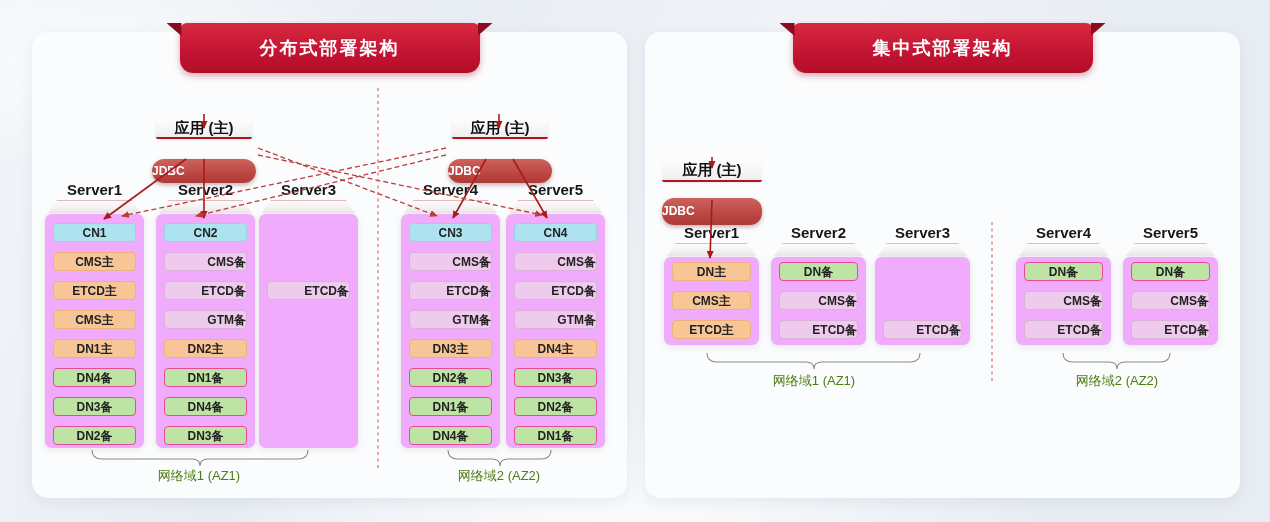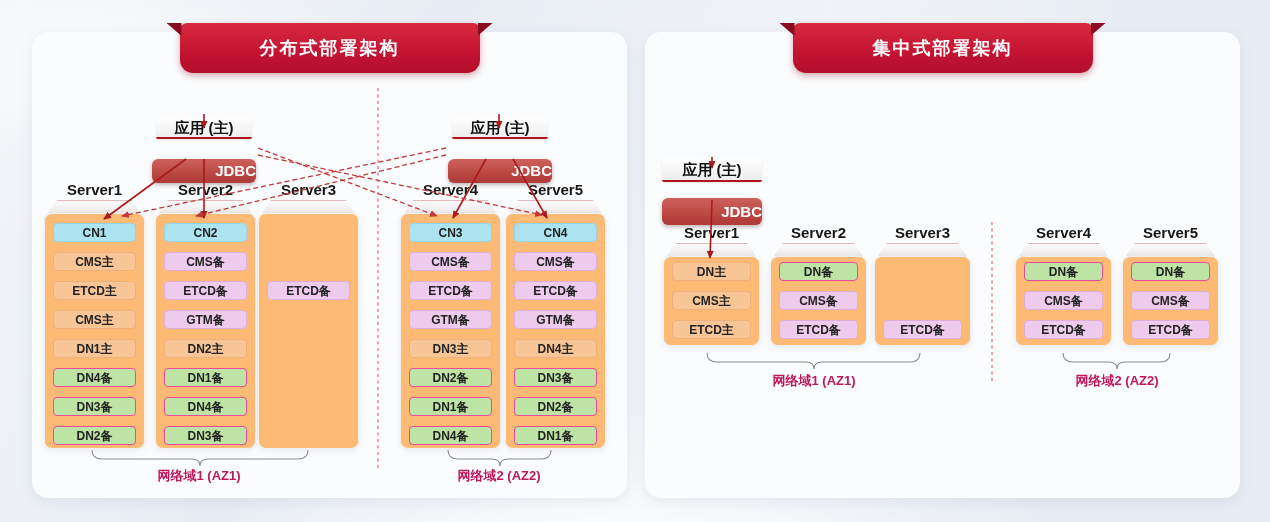--- a/index.html
+++ b/index.html
@@ -39,24 +39,24 @@
   
   .agrp { position:absolute;margin-top:28px; }
   .appbox {
     margin:0 auto; height:22px; line-height:22px; text-align:center;
     font-size:15px; font-weight:bold; color:#111;
     background:linear-gradient(180deg,#ffffff,#eeeeef);
     border-bottom:2px solid #b3121f; border-radius:2px;
     box-shadow:0 1px 2px rgba(0,0,0,.08);
   }
   .jdbc {
-    height:24px; line-height:24px; text-align:right;
-    color:#fff; font-weight:bold; font-size:15px;
+    height:24px; line-height:24px; text-align:left;
+    color:#fff; font-weight:bold; font-size:12px;
     background:linear-gradient(180deg,#cd625c 0%, #b8433f 70%, #ad3b38 100%);
-    border-radius:6px; box-shadow:0 2px 4px rgba(60,10,10,.3);
+    border-radius:12px; box-shadow:0 2px 4px rgba(60,10,10,.3);
   }
   .agrp.lg1 { left:120px; top:57px;  width:104px; }
   .agrp.lg2 { left:416px; top:57px;  width:104px; }
   .agrp.rg  { left:17px;  top:98px;  width:100px; }
   .agrp.lg1 .appbox, .agrp.lg2 .appbox { width:96px; }
   .agrp.lg1 .jdbc,   .agrp.lg2 .jdbc   { margin-top:20px; }
   .agrp.rg .appbox { width:100px; height:24px; line-height:24px; }
   .agrp.rg .jdbc   { margin-top:16px; height:27px; line-height:27px; }
 
   
@@ -69,43 +69,43 @@
     height:17px; text-align:center; font-size:15px; font-weight:bold; color:#161616;
     text-shadow:0 1px 0 rgba(255,255,255,.9); margin-bottom:2px;
   }
   .stab {
     width:92%; margin:0 auto; height:13px;
     background:linear-gradient(180deg,#fcfbfb,#ebe8e8);
     border-top:1px solid #e3b9b9;
     clip-path:polygon(9px 0, calc(100% - 9px) 0, 100% 100%, 0 100%);
   }
   .sbody {
-    position:relative; margin-top:0; background:#fdba74;
+    position:relative; margin-top:0; background:#f0abfc;
     border:1px solid #f0eeee; border-radius:8px;
     box-shadow:0 2px 6px rgba(120,120,140,.12);
   }
   .sbody.tall  { height:236px; }
   .sbody.short { height:90px; }
 
   .node {
     position:absolute; left:8px; right:8px; height:19px; line-height:19px;
     text-align:center; font-size:12px; font-weight:bold; color:#222;
     border-radius:4px;
   }
   .r0{top:9px} .r1{top:38px} .r2{top:67px} .r3{top:96px} .r4{top:125px}
   .r5{top:154px} .r6{top:183px} .r7{top:212px}
   .s0{top:5px} .s1{top:34px} .s2{top:63px}
   .n-cyan   { background:#ace3ef; border:1px solid #93d3e3; }
   .n-orange { background:#f8c597; border:1px solid #eeb07c; }
-  .n-pink   { background:#eecaec; border:1px solid #ddaeda; }
+  .n-pink   { background:#eecaec; border:1px solid #ddaeda;text-align:right; }
   .n-green  { background:#bde4a4; border:1px solid #ec4899; }
 
   .az {
     position:absolute; width:200px; text-align:center;
-    font-size:13px; color:#be185d;font-weight:bold;
+    font-size:13px; color:#4d7c0f;
   }
   .card.left  .az { top:435px; }
   .card.right .az { top:340px; }
   .az.z1l{left:67px} .az.z2l{left:367px} .az.z1r{left:69px} .az.z2r{left:372px}
 
   #overlay { position:absolute; left:0; top:0; z-index:5; pointer-events:none; }
 </style>
 </head>
 <body>
 

